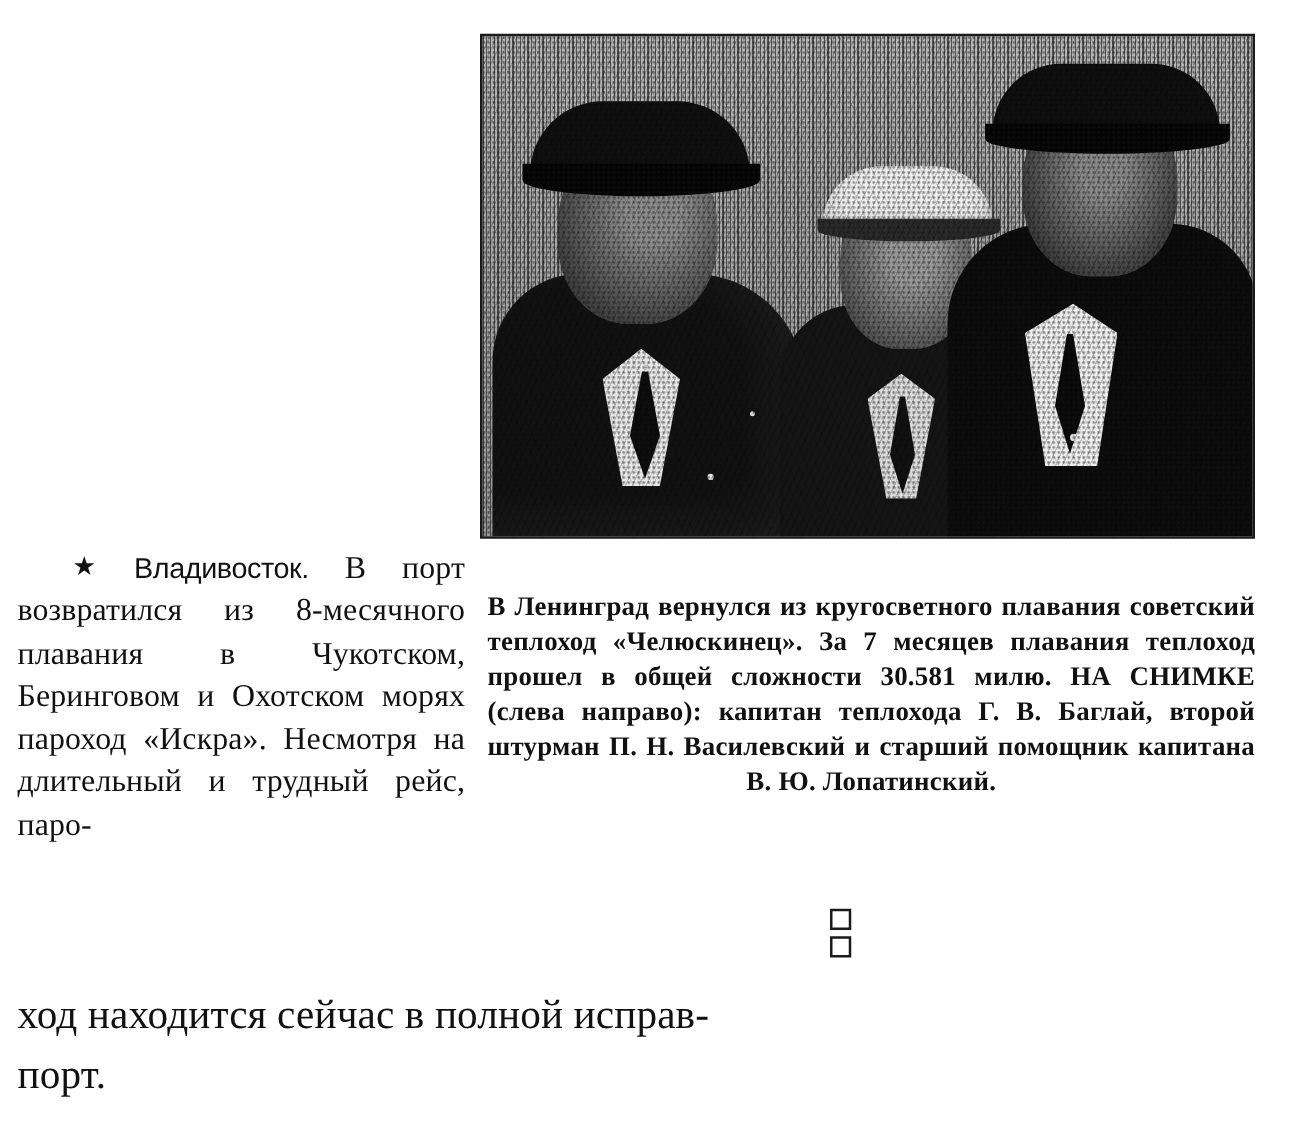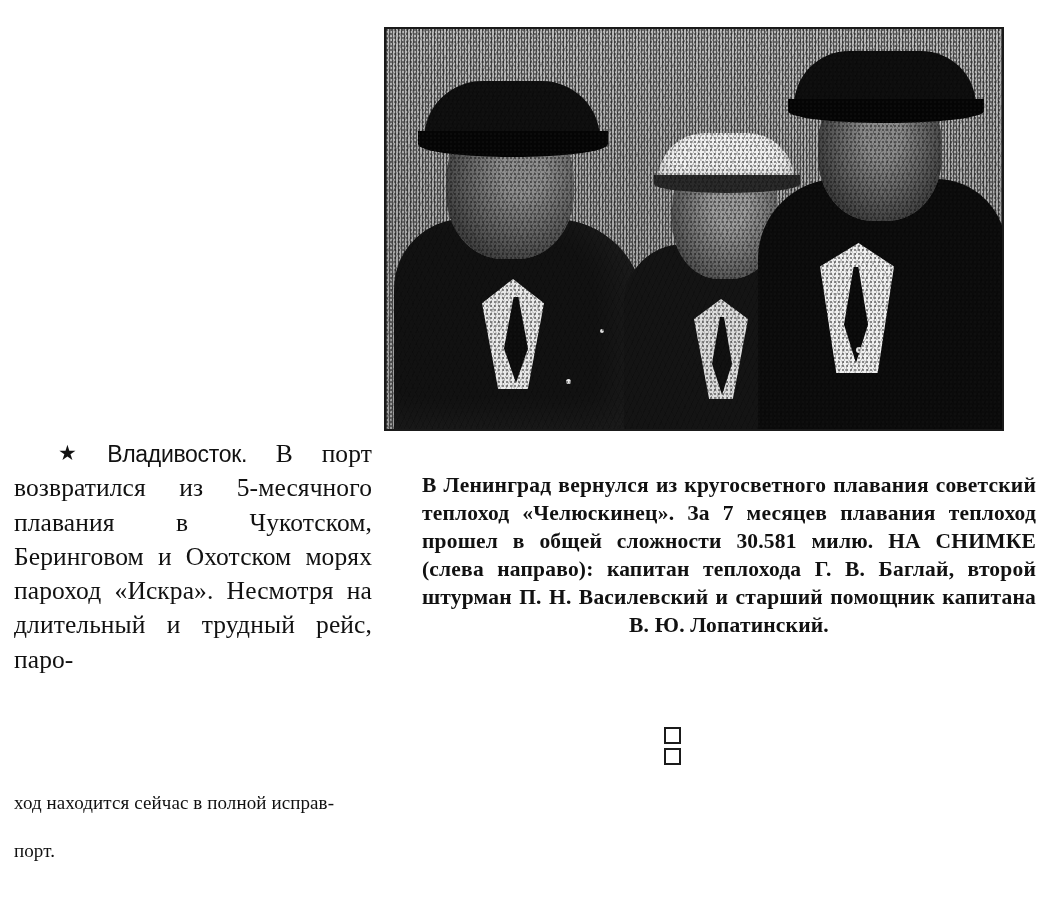--- a/index.html
+++ b/index.html
@@ -189,38 +189,37 @@
     font-weight: normal;
     font-size: 23px;
     letter-spacing: -0.3px;
   }
 
   .overflow-line {
     position:absolute;
     left: 14px;
     top: 790px;
     width: 880px;
-    font-size: 19px;
+    font-size: 33px;
     line-height: 1.345;
     letter-spacing: .1px;
   }
 
   .col-right {
     position: absolute;
     left: 390px;
     top: 472px;
     width: 614px;
     font-family: "Liberation Serif", serif;
     font-weight: bold;
     font-size: 21.5px;
     line-height: 1.30;
     text-align: justify;
     text-align-last: center;
     letter-spacing: .2px;
-    margin-left: 32px;
   }
   .col-right p { margin: 0; }
 
   .marks {
     position:absolute;
     left: 664px;
     top: 727px;
     width: 64px;
     height: 20px;
   }
@@ -275,21 +274,21 @@
       <div class="speck" style="left:214px;top:300px;width:4px;height:4px;background:#dedede;"></div>
       <div class="speck" style="left:470px;top:318px;width:6px;height:6px;background:#e4e4e4;"></div>
 
       <div class="grain"></div>
       <div class="halftone"></div>
     </div>
   </div>
 </div>
 
 <div class="col-left">
-  <span class="star">★</span><span class="city">Владивосток.</span><span> В порт возвратился из 5-месячного плавания в Чукотском, Беринговом и Охотском морях пароход «Искра». Несмотря на длительный и трудный рейс, паро-</span>
+  <span class="star">★</span><span class="city">Владивосток.</span><span> В порт возвратился из 8-месячного плавания в Чукотском, Беринговом и Охотском морях пароход «Искра». Несмотря на длительный и трудный рейс, паро-</span>
 </div>
 
 <div class="overflow-line">
   <span>ход находится сейчас в полной исправ-</span>
 </div>
 
 <div class="overflow-line" style="top:838px;">
   <span>порт.</span>
 </div>
 

